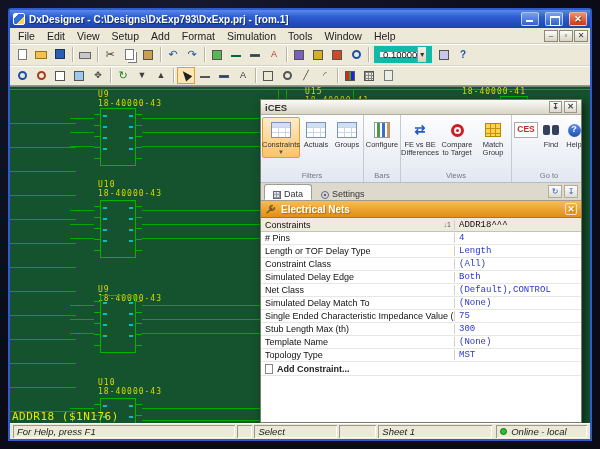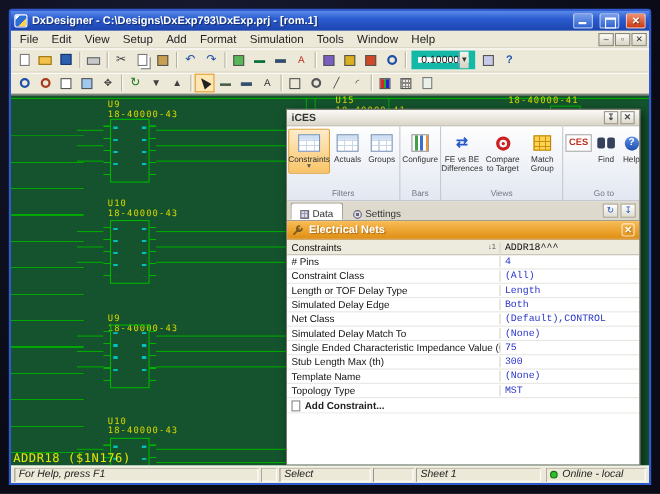--- a/index.html
+++ b/index.html
@@ -502,26 +502,26 @@
               <span>Constraints</span>
             <span class="sortb">↓1</span>
             </span>
           <span class="tval">ADDR18^^^</span>
         </div>
         <div class="trow">
             <span class="tname"># Pins</span>
             <span class="tval">4</span>
           </div>
         <div class="trow">
+            <span class="tname">Length or TOF Delay Type</span>
+            <span class="tval">Length</span>
+          </div>
+        <div class="trow">
             <span class="tname">Constraint Class</span>
             <span class="tval">(All)</span>
-          </div>
-        <div class="trow">
-            <span class="tname">Length or TOF Delay Type</span>
-            <span class="tval">Length</span>
           </div>
         <div class="trow">
             <span class="tname">Simulated Delay Edge</span>
             <span class="tval">Both</span>
           </div>
         <div class="trow">
             <span class="tname">Net Class</span>
             <span class="tval">(Default),CONTROL</span>
           </div>
         <div class="trow">

